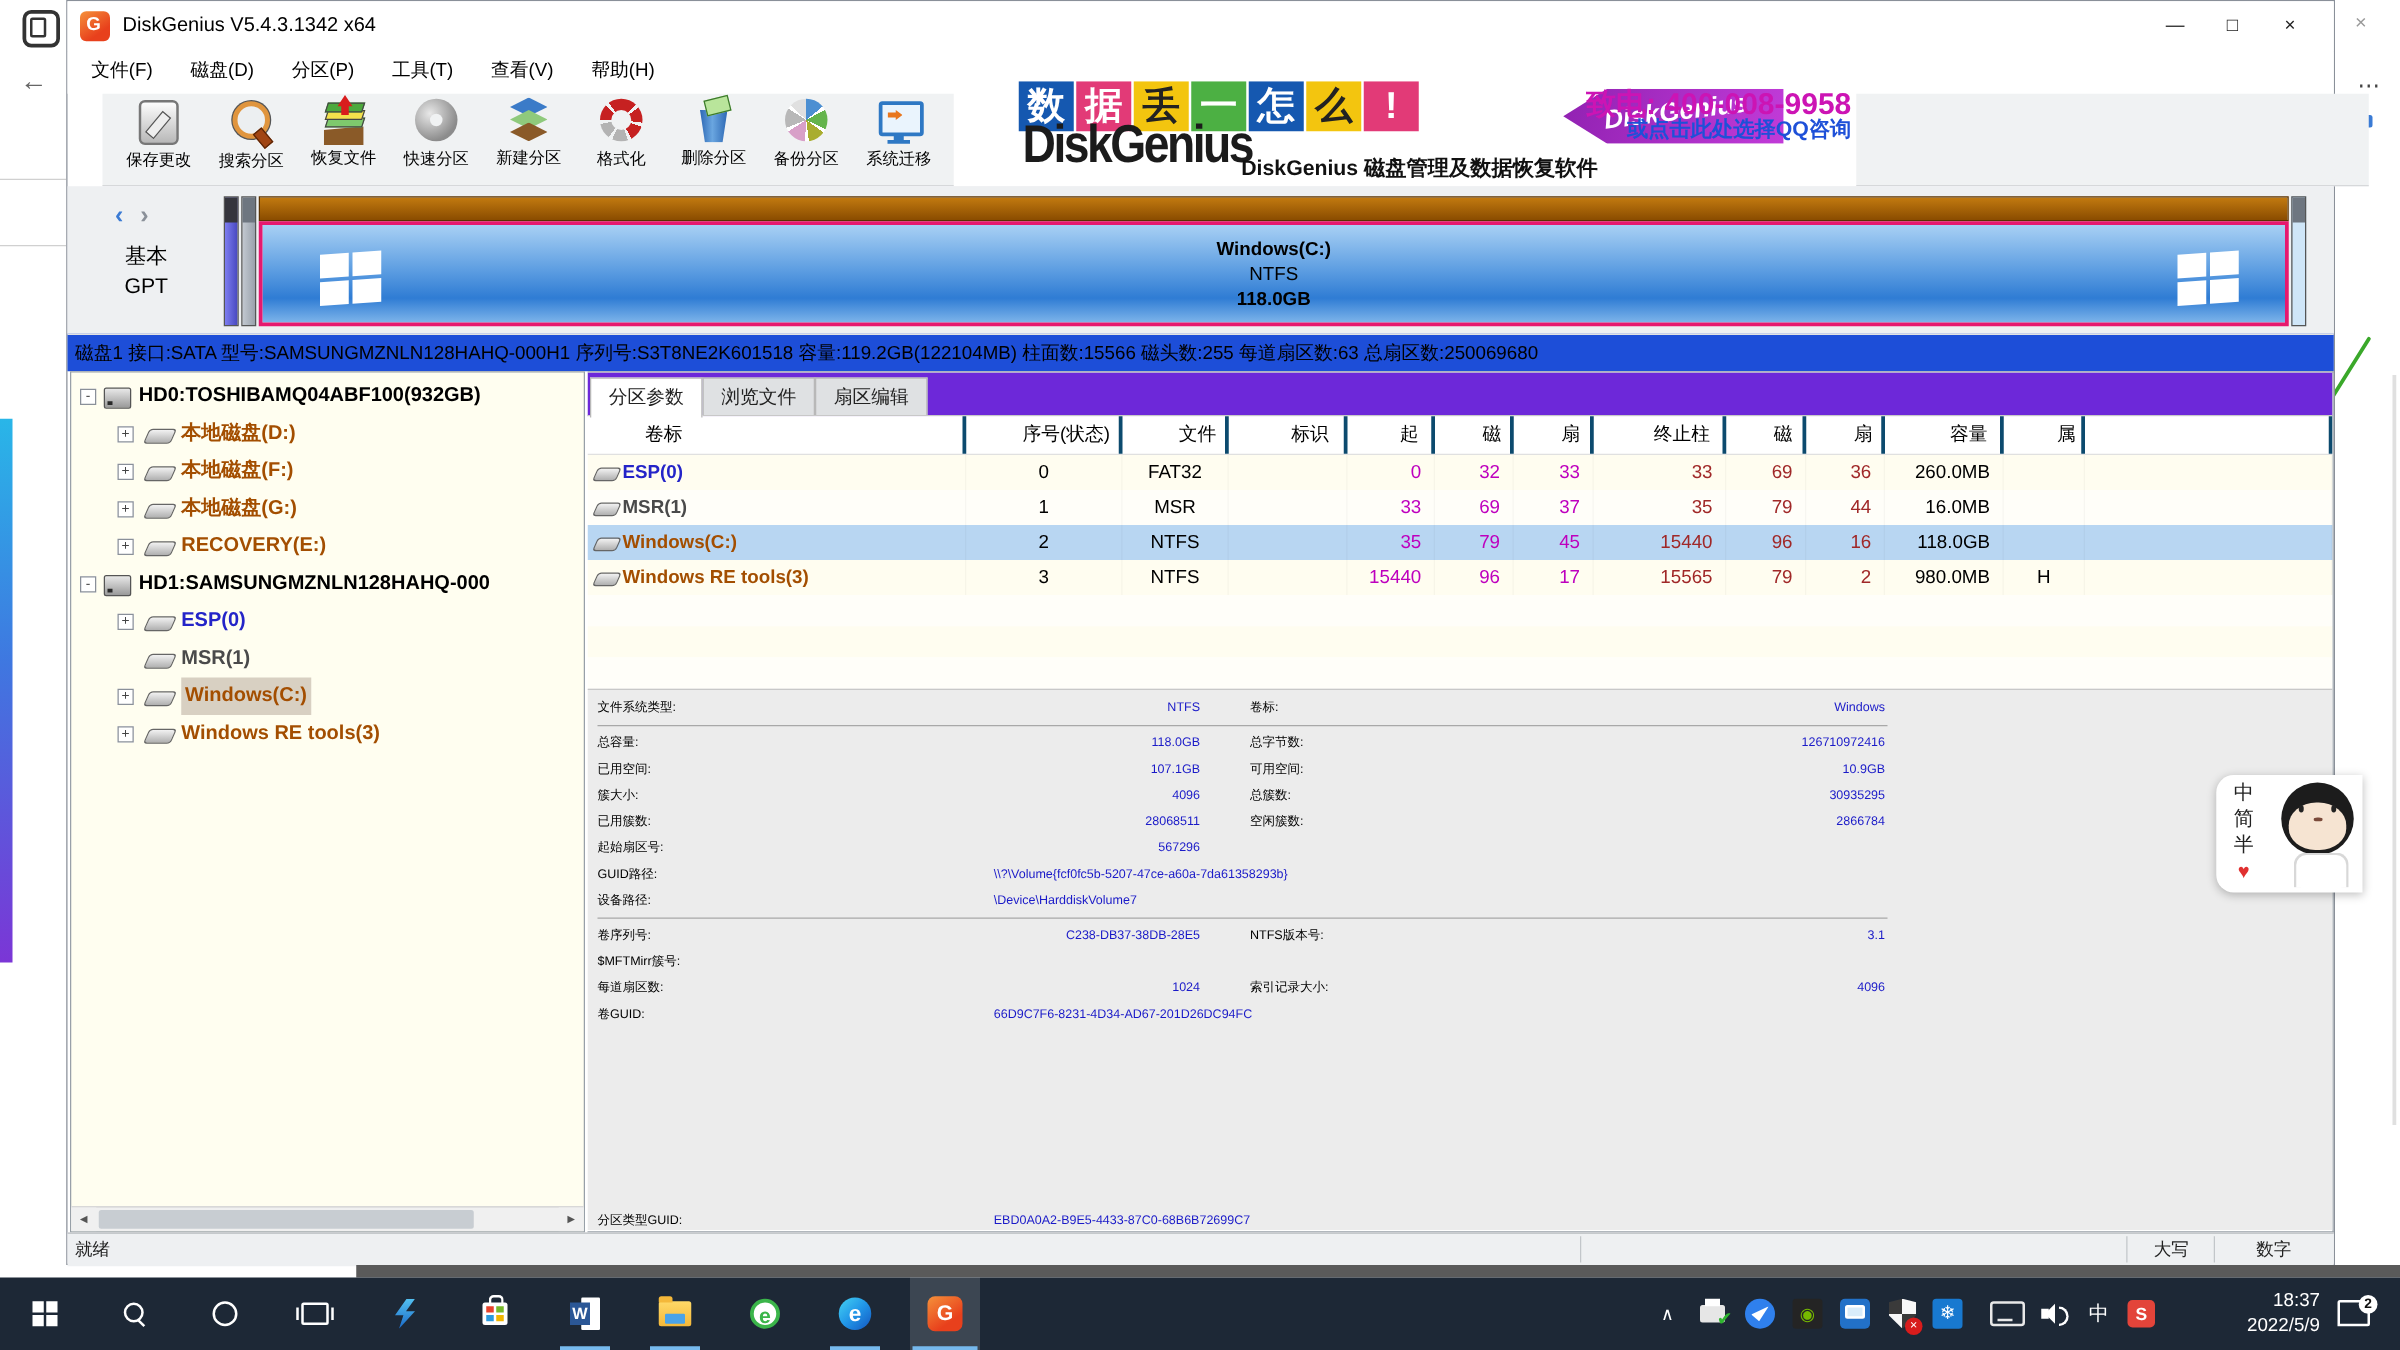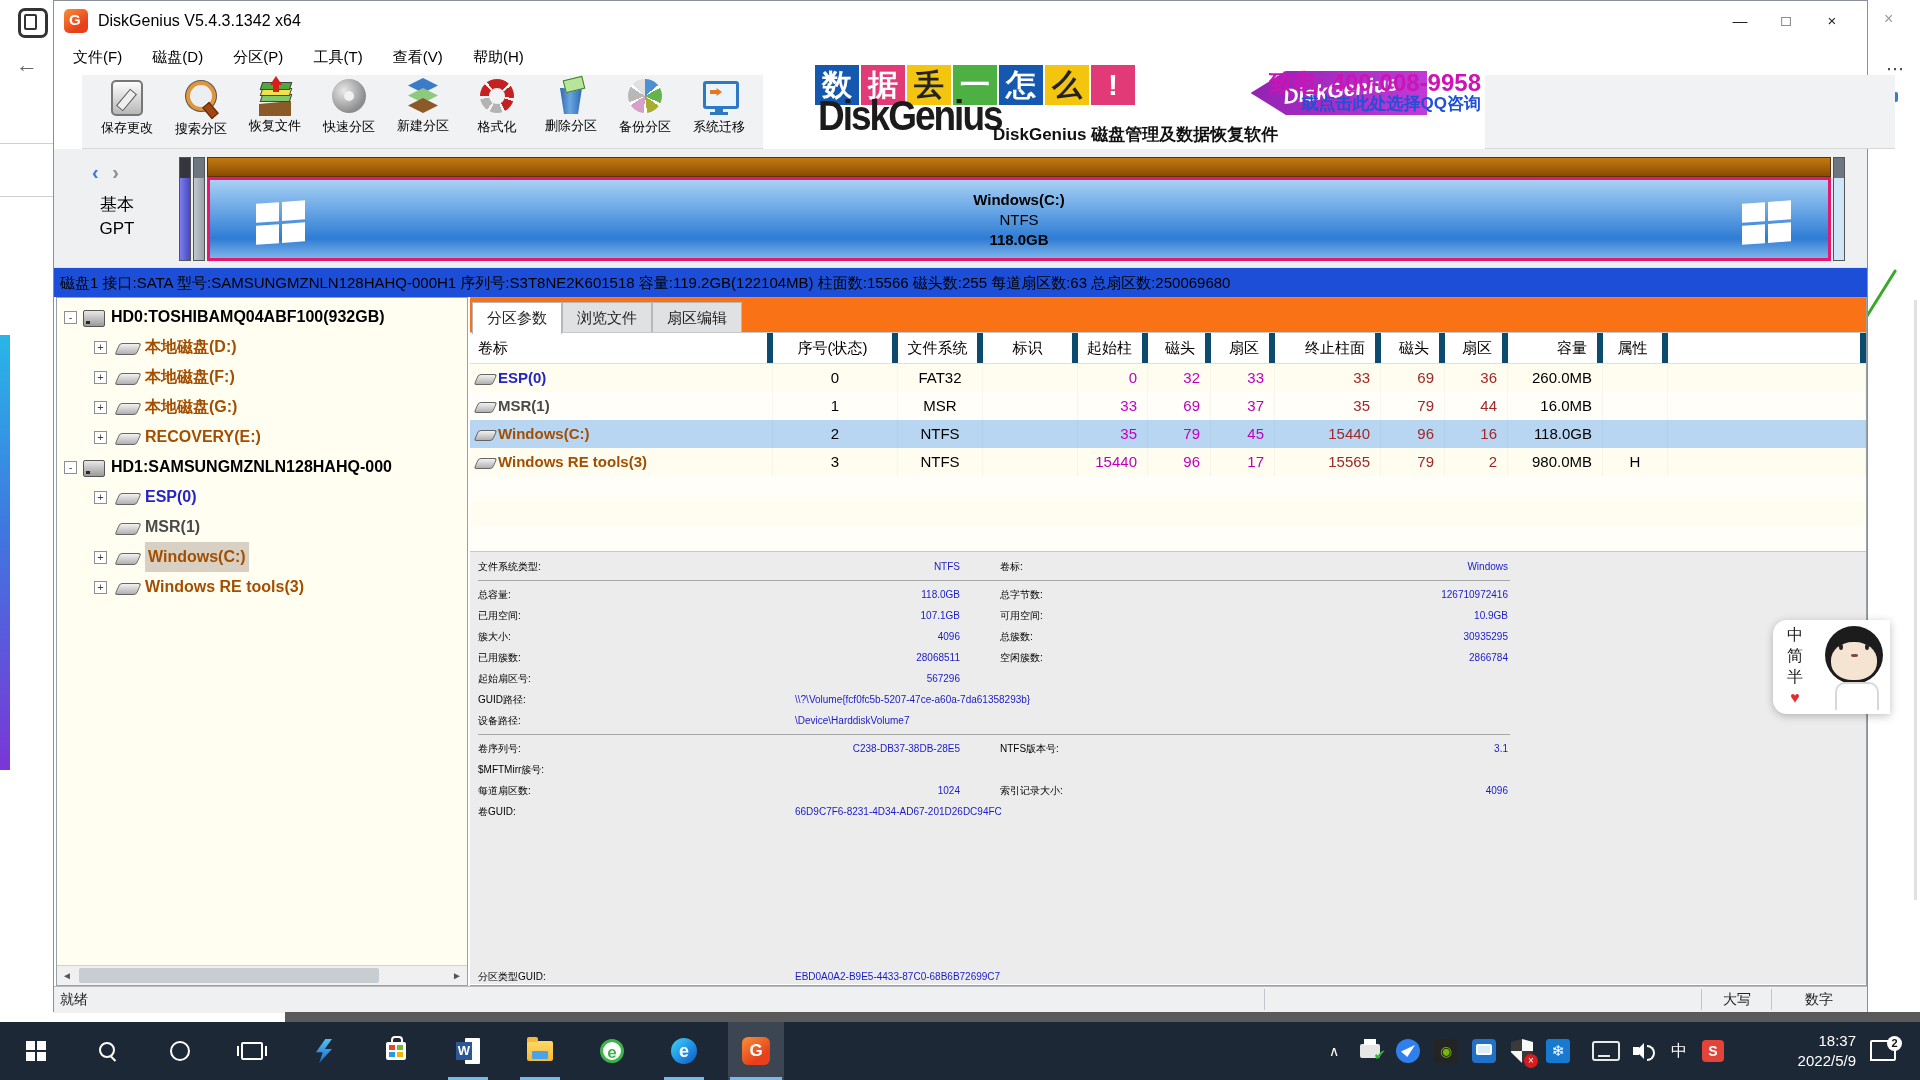--- a/index.html
+++ b/index.html
@@ -123,26 +123,26 @@
   .titem.lv1 .lab{left:88px;}
   .c-black{color:#000;}.c-brown{color:#a34e00;}.c-blue{color:#2424c8;}.c-gray{color:#4a4a4a;}
   .titem.sel .lab{background:#d8d0c2;padding:0 3px;}
   #tree-items{position:absolute;left:0;top:4px;width:100%;}
   #tree-hscroll{position:absolute;left:0;bottom:0;width:100%;height:20px;background:#f0f0f0;border-top:1px solid #d0d0d0;box-sizing:border-box;}
   #tree-hscroll .ar{position:absolute;top:0;width:20px;height:19px;text-align:center;line-height:19px;font-size:10px;color:#555;background:#f0f0f0;}
   #tree-hscroll .ar.l{left:0;}#tree-hscroll .ar.r{right:0;}
   #tree-hscroll .thumb{position:absolute;left:22px;top:2px;width:300px;height:15px;background:#c8cdd2;border-radius:2px;}
   
   #rpanel{position:absolute;left:416px;top:0;width:1397px;height:689px;background:#fff;border:1px solid #98a0a8;border-left:none;box-sizing:border-box;overflow:hidden;}
-  #tabs{height:34px;background:#f97316;border-bottom:1px solid #c8c8c8;padding-left:2px;}
+  #tabs{height:34px;background:#6d28d9;border-bottom:1px solid #c8c8c8;padding-left:2px;}
   .tab{display:inline-block;height:29px;line-height:29px;padding:0 14px;margin-top:4px;font-size:15px;background:#dfe1e3;border:1px solid #b8b8b8;border-bottom:none;color:#222;}
   .tab.active{background:#fff;height:31px;margin-top:2px;font-weight:normal;}
   .tgrid{display:grid;grid-template-columns:303px 125px 85px 95px 70px 63px 64px 106px 64px 63px 95px 65px 1fr;}
   #thead{height:30px;line-height:30px;background:#fff;border-bottom:1px solid #e0e0e0;}
-  #thead .hc{font-size:15px;color:#000;border-right:6px solid #0c4a6e;overflow:hidden;}
+  #thead .hc{font-size:15px;color:#000;border-right:3px solid #0c4a6e;overflow:hidden;margin-left:38px;}
   .taL{text-align:left;padding-left:8px;}
   .taC{text-align:center;}
   .taR{text-align:right;padding-right:10px;}
   .trow{height:28px;line-height:28px;font-size:15px;}
   .trow>div{border-right:1px solid rgba(0,0,0,0.03);overflow:hidden;}
   .rowA{background:#fffdf0;}
   .rowB{background:#fffef9;}
   .rowSel{background:#b8d6f2;}
   .trow .vol{padding-left:28px;position:relative;font-weight:bold;}
   .trow .vol .pico2{position:absolute;left:6px;top:10px;width:17px;height:9px;background:linear-gradient(180deg,#f2f2f2,#b0b0b0);border:1px solid #666;border-radius:3px;transform:skewX(-24deg);}

